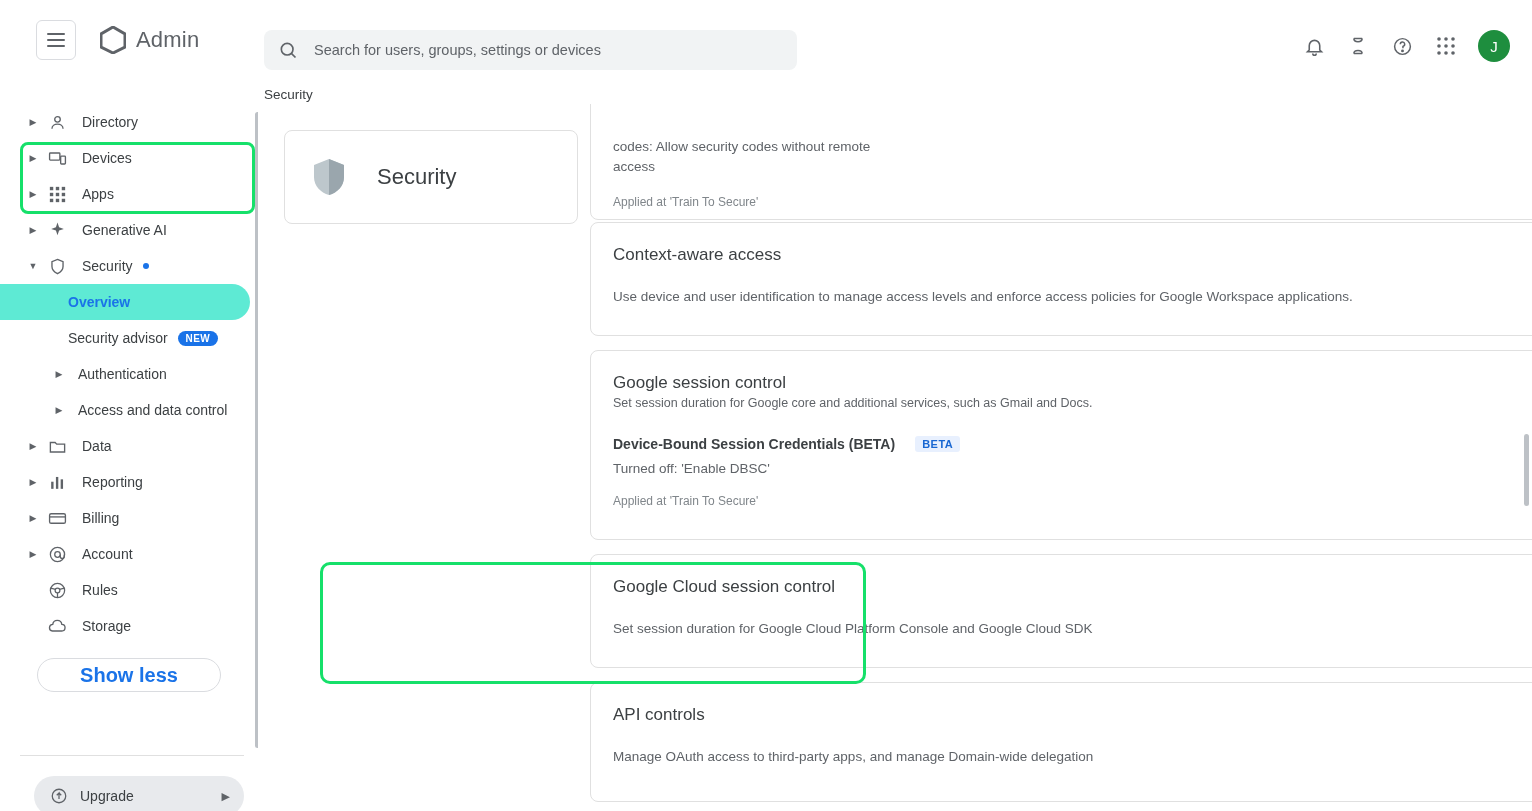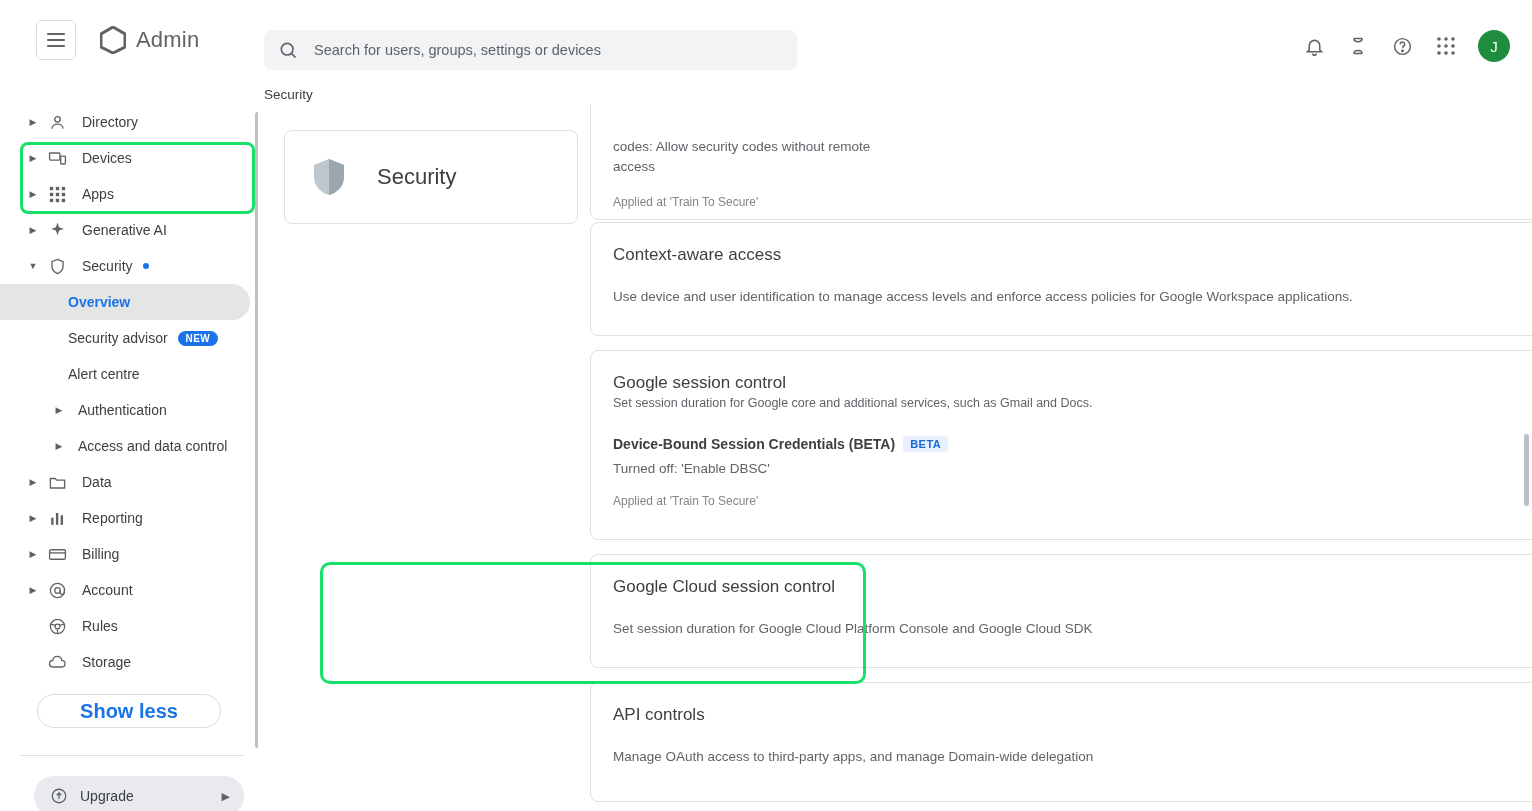--- a/index.html
+++ b/index.html
@@ -92,21 +92,21 @@
   .nav-label { white-space: nowrap; }
   .nav-dot {
     width: 6px; height: 6px; border-radius: 50%; background: #1a73e8;
     margin-left: 10px;
   }
   .subnav-item {
     height: 36px; display: flex; align-items: center;
     padding-left: 68px; font-size: 14px; color: #3c4043; cursor: pointer;
   }
   .subnav-item.selected {
-    background: #e5e5e5; color: #1a73e8; font-weight: bold;
+    background: #5eead4; color: #1a73e8; font-weight: bold;
     border-top-right-radius: 18px; border-bottom-right-radius: 18px;
     margin-right: 8px;
   }
   .subnav-item.arrowed { padding-left: 52px; }
   .sub-arrow {
     width: 14px; flex: 0 0 14px; color: #5f6368; font-size: 9px;
     display: flex; align-items: center; justify-content: center; margin-right: 12px;
   }
   .badge-new {
     background: #1a73e8; color: #fff; font-size: 10px; font-weight: bold;
@@ -159,21 +159,21 @@
     background: #fff; border: 1px solid #e0e0e0; border-radius: 8px;
     margin-bottom: 14px; padding: 22px 26px 20px 22px; position: relative;
   }
   .card-title { font-size: 17px; color: #3c4043; }
   .card-sub { font-size: 12.5px; color: #5f6368; margin-top: 3px; }
   .card-body { font-size: 13.5px; color: #5f6368; margin-top: 22px; line-height: 20px; }
   .applied { font-size: 12px; color: #80868b; margin-top: 18px; }
   .dbsc-row { margin-top: 26px; display: flex; align-items: center; }
   .dbsc-name { font-size: 14px; color: #3c4043; font-weight: bold; }
   .beta {
-    margin-left: 8px; background: #e8f0fe; color: #1967d2;
+    margin-left: 20px; background: #e8f0fe; color: #1967d2;
     font-size: 11px; font-weight: bold; letter-spacing: .5px;
     padding: 2px 7px; border-radius: 3px;
   }
   .dbsc-status { font-size: 13.5px; color: #5f6368; margin-top: 9px; }
 
   
   .card-clipped {
     position: absolute; left: 326px; top: -80px; width: 1180px;
     height: 196px; overflow: hidden;
   }
@@ -321,23 +321,20 @@
       <span class="nav-dot"></span>
     </div>
 
     <div class="subnav-item selected">
       <span>Overview</span>
     </div>
     <div class="subnav-item">
       <span>Security advisor</span>
       <span class="badge-new">NEW</span>
     </div>
-    <div class="subnav-item">
-      <span>Alert centre</span>
-    </div>
     <div class="subnav-item arrowed">
       <span class="sub-arrow">▶</span>
       <span>Authentication</span>
     </div>
     <div class="subnav-item arrowed">
       <span class="sub-arrow">▶</span>
       <span>Access and data control</span>
     </div>
 
     <div class="nav-item">

